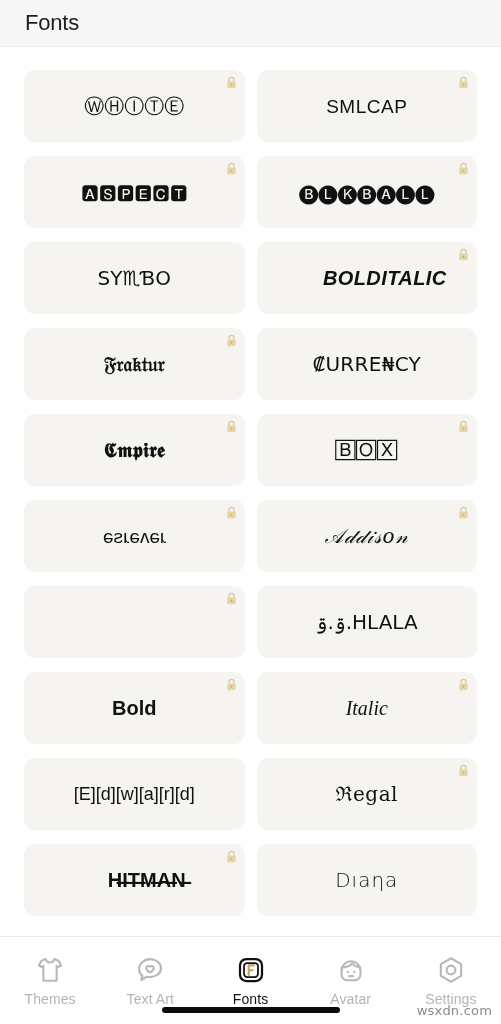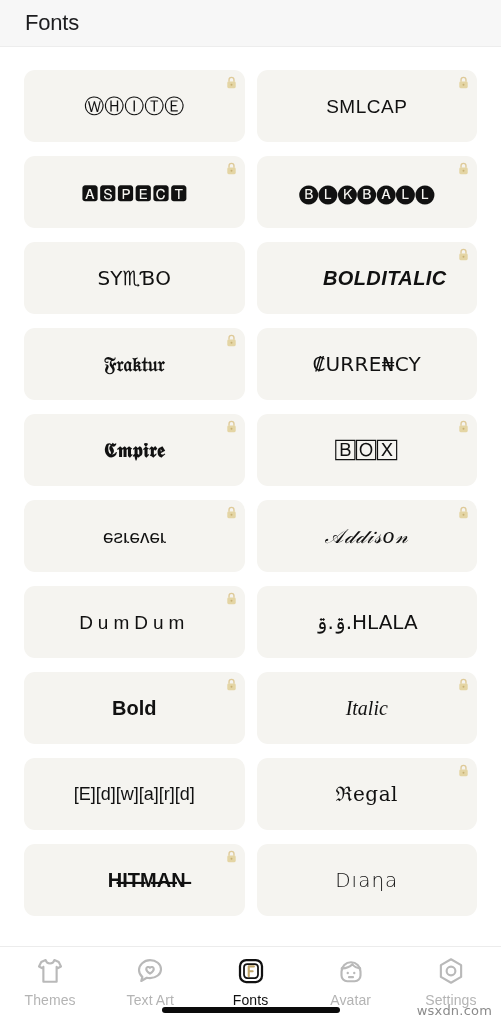--- a/index.html
+++ b/index.html
@@ -91,26 +91,26 @@
     position:absolute;
     top:6px; right:8px;
     width:11px; height:13px;
     opacity:0.95;
   }
   .lock-badge svg { display:block; width:11px; height:13px; }
 
   
   .tabbar {
     flex:0 0 auto;
-    height:78px;
+    height:88px;
     background:#ffffff;
     border-top:1px solid #ececec;
     display:flex;
     align-items:flex-start;
-    padding-top:9px;
+    padding-top:18px;
   }
   .tab {
     flex:1 1 0;
     display:flex;
     flex-direction:column;
     align-items:center;
     gap:6px;
     cursor:pointer;
   }
   .tab-icon { width:30px; height:30px; display:block; }
@@ -252,21 +252,20 @@
           <span class="card-sample s-script">𝒜𝒹𝒹𝒾𝓈𝑜𝓃</span>
           <span class="lock-badge">
             <svg viewBox="0 0 12 14" fill="none">
               <path d="M3.3 6.2V4.1a2.7 2.7 0 0 1 5.4 0v2.1" stroke="#ddc894" stroke-width="1.5"></path>
               <rect x="1.4" y="5.9" width="9.2" height="7.4" rx="1.6" fill="#e3d3a0"></rect>
               <circle cx="6" cy="9.4" r="1.05" fill="#c6ad6d"></circle>
             </svg>
           </span>
         </div>
         <div class="font-card">
-          <span class="card-sample s-spaced">DumDum</span>
           <span class="lock-badge">
             <svg viewBox="0 0 12 14" fill="none">
               <path d="M3.3 6.2V4.1a2.7 2.7 0 0 1 5.4 0v2.1" stroke="#ddc894" stroke-width="1.5"></path>
               <rect x="1.4" y="5.9" width="9.2" height="7.4" rx="1.6" fill="#e3d3a0"></rect>
               <circle cx="6" cy="9.4" r="1.05" fill="#c6ad6d"></circle>
             </svg>
           </span>
         </div>
         <div class="font-card">
           <span class="card-sample s-arabic">ۊ.ۊ.HLALA</span>

